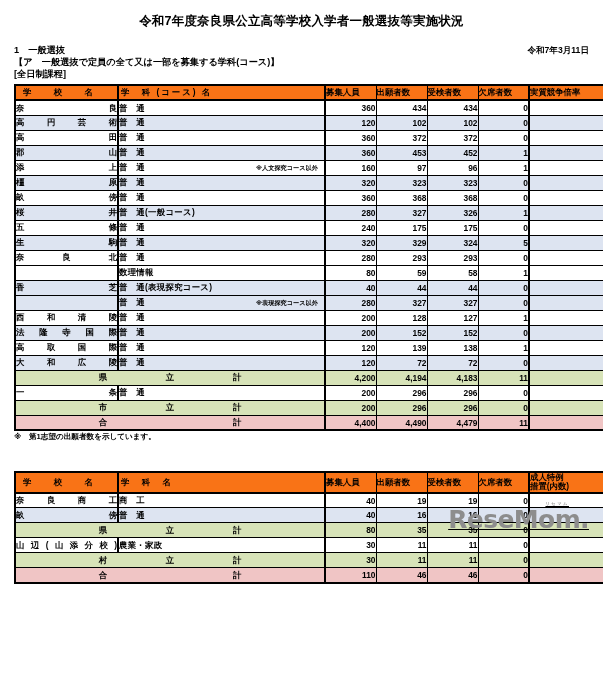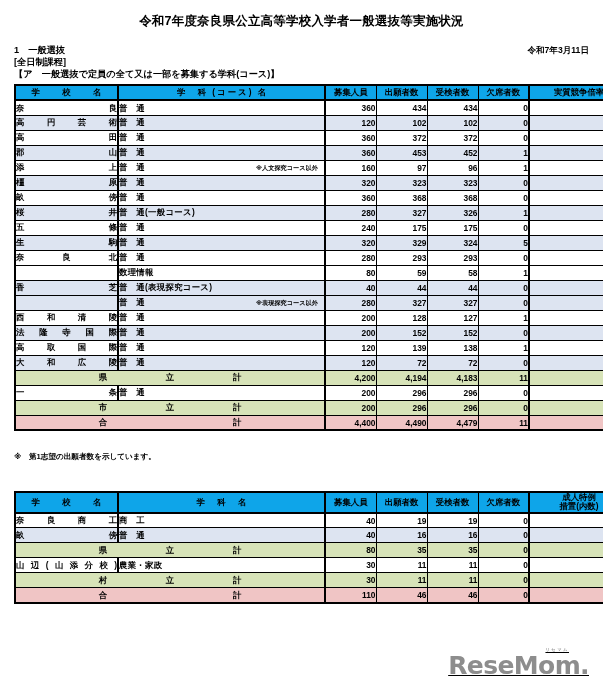--- a/index.html
+++ b/index.html
@@ -12,21 +12,21 @@
     width: 603px;
     height: 687px;
     font-family: "Liberation Sans", "DejaVu Sans", sans-serif;
     color: #000000;
     position: relative;
     overflow: hidden;
   }
   .page {
     position: relative;
     width: 603px;
-    height: 687px;
+    height: 541px;
     box-sizing: border-box;
     padding: 0 14px;
   }
 
   
   .doc-title {
     text-align: center;
     font-size: 12.5px;
     font-weight: bold;
     letter-spacing: 0.2px;
@@ -72,22 +72,22 @@
     overflow: hidden;
     white-space: nowrap;
   }
   
   table.grid {
     border: 2px solid #000;
   }
   .col-sep-left { border-left: 2px solid #000 !important; }
 
   thead th {
-    background: #0ea5e9;
-    text-align: center;
+    background: #f97316;
+    text-align: left;
     height: 25px;
     font-size: 8.6px;
     line-height: 1.12;
     border-bottom: 2px solid #000 !important;
   }
   thead th.c-school  { letter-spacing: 7px; text-indent: 7px; }
   thead th.c-course  { letter-spacing: 2px; text-indent: 2px; }
 
   
   .w-school  { width: 103px; }
@@ -134,21 +134,21 @@
     text-indent: 14px;
     font-size: 8.8px;
   }
 
   tr.alt td { background: #dde4f1; }
   tr.sub   td { background: #d7e3b8; }
   tr.total td { background: #f0c5c5; }
 
   
   .notes {
-    margin-top: 20px;
+    margin-top: 0;
     font-size: 7.6px;
     font-weight: bold;
     line-height: 1.55;
   }
   .notes div { white-space: nowrap; }
 
   
   .block2 { margin-top: 28px; }
   .block2 .sec-line { margin-bottom: 1px; }
 
@@ -187,22 +187,22 @@
 </style>
 </head>
 <body>
 
 <div class="page">
 
   <div class="doc-title">令和7年度奈良県公立高等学校入学者一般選抜等実施状況</div>
 
   <div class="section-head">
     <div class="sec-line">1　一般選抜</div>
+    <div class="sec-line">【ア　一般選抜で定員の全て又は一部を募集する学科(コース)】</div>
     <div class="sec-line">[全日制課程]</div>
-    <div class="sec-line">【ア　一般選抜で定員の全て又は一部を募集する学科(コース)】</div>
     <div class="issue-date">令和7年3月11日</div>
   </div>
 
   <table class="grid" id="table-full-time">
     <colgroup>
       <col class="w-school">
         <col class="w-course">
         <col class="w-num">
       <col class="w-num">
         <col class="w-num">

